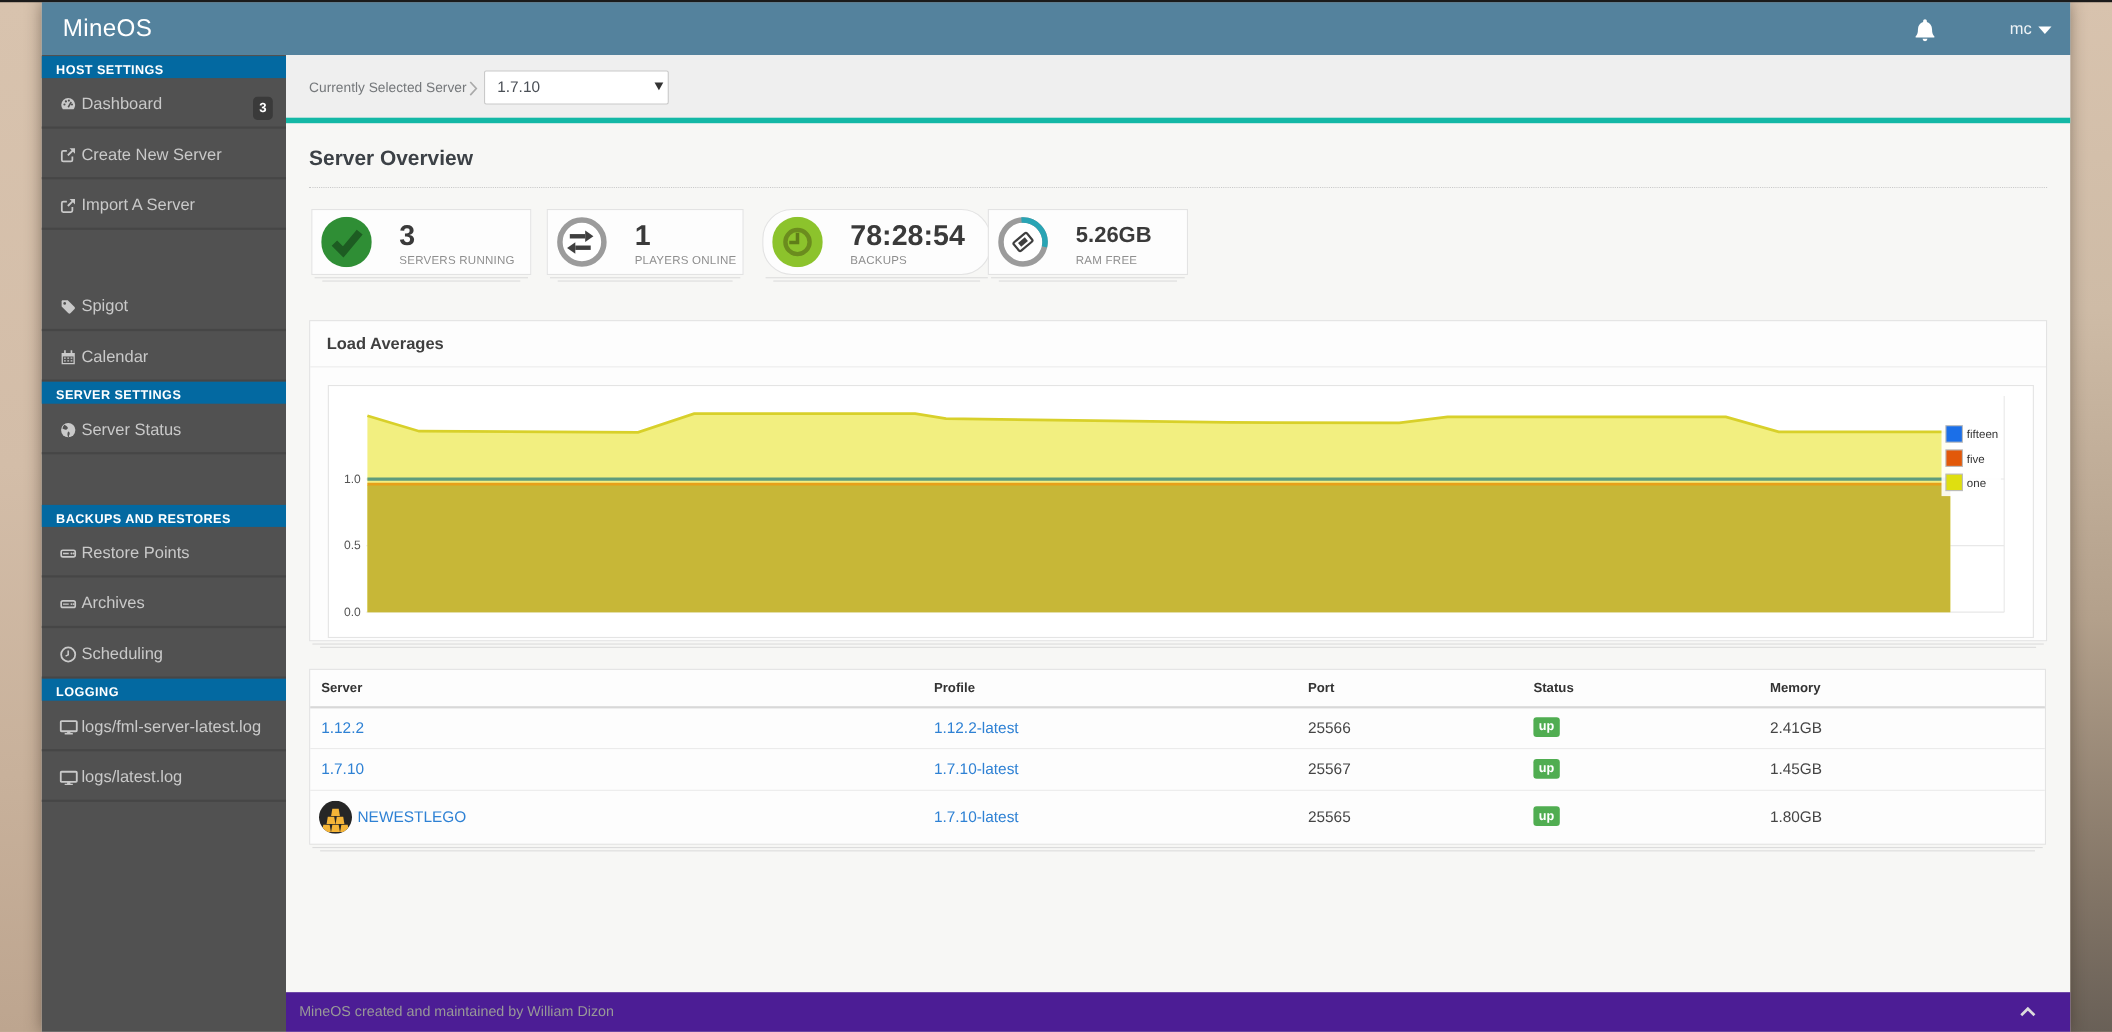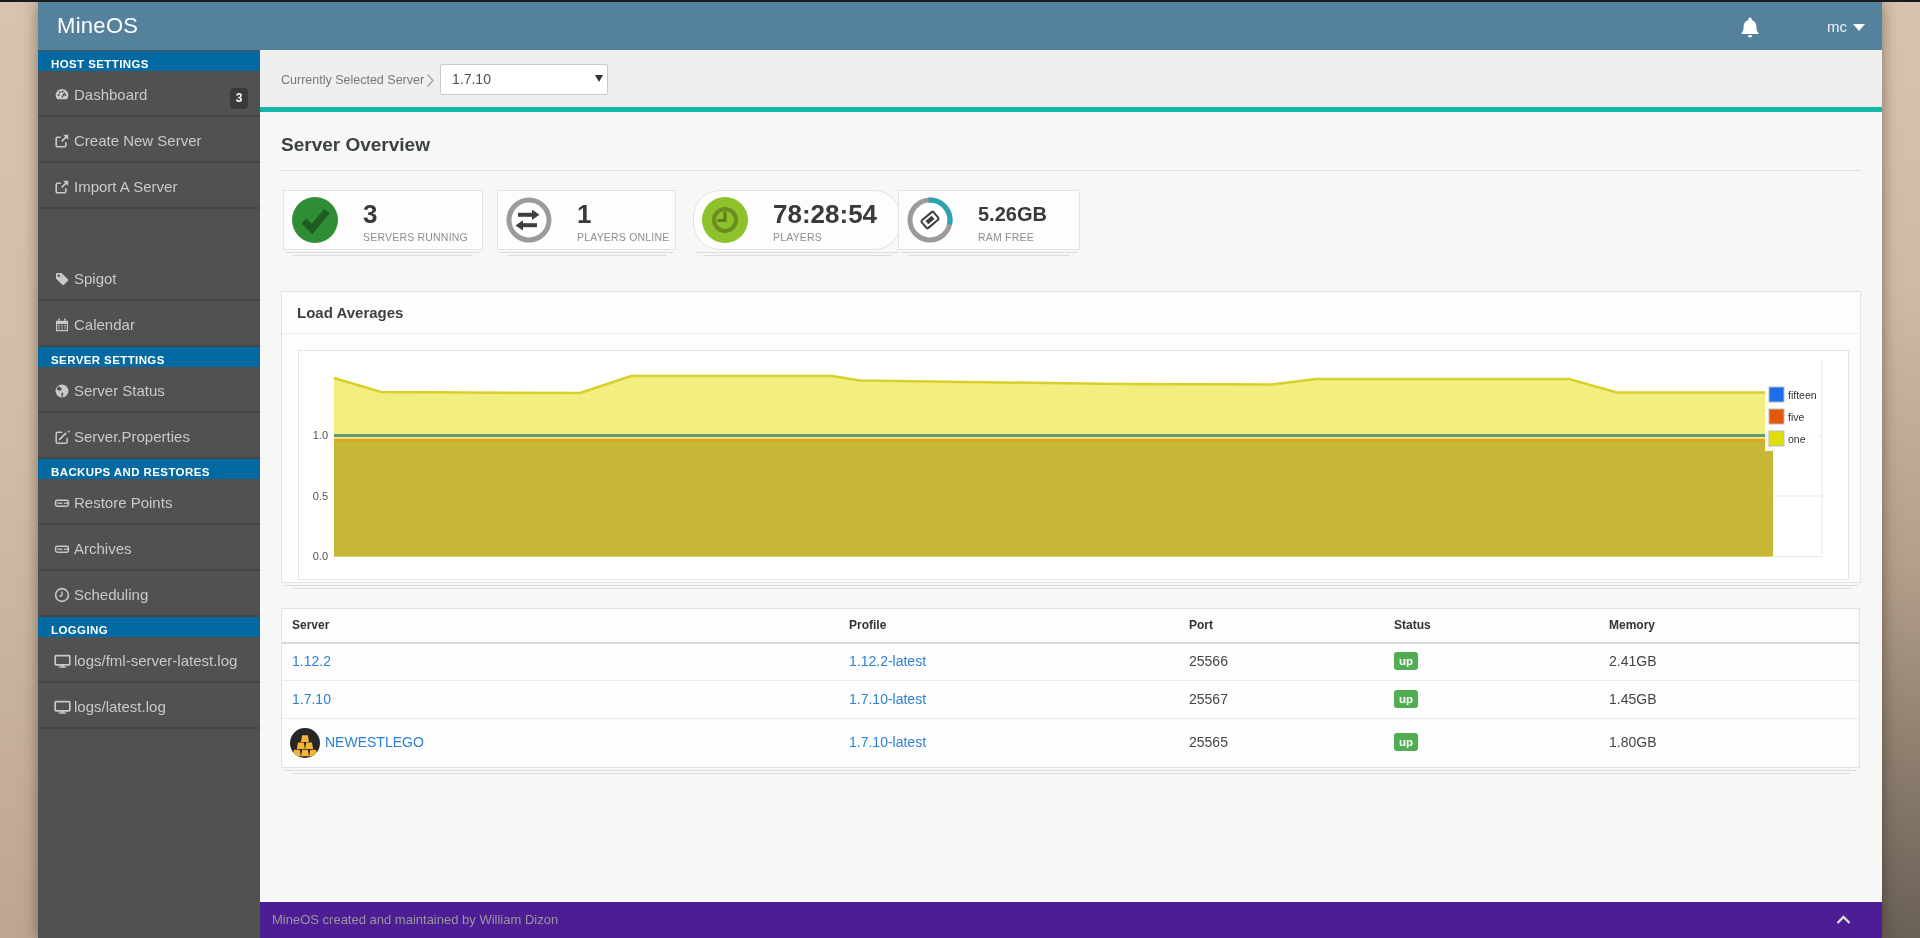--- a/index.html
+++ b/index.html
@@ -122,27 +122,20 @@
         <span class="t">Spigot</span>
       </div>
 <div class="shead" style="top:297px">SERVER SETTINGS</div>
 <div class="sitem" style="top:317px">
         <svg width="16" height="16" viewBox="0 0 16 16">
           <circle cx="8" cy="8" r="6.5" fill="#c9c9c9"></circle>
           <path fill="#515151" d="M4.5 3.2c1 .8 2.4 1.1 3 2.2.5 1-.3 2-1.3 2.2-1 .2-2.4-.2-3.4-1a6.5 6.5 0 0 1 1.7-3.4zM8.3 9.3c.8.4 1.2 1.3 1 2.2-.2.8-.9 1.5-.6 2.4l.3.5a6.5 6.5 0 0 1-1-.1c-.6-1-.8-2.3-.6-3.5.1-.7.4-1.3.9-1.5z"></path>
         </svg>
         <span class="t">Server Status</span>
       </div>
-<div class="sitem" style="top:363px">
-        <svg width="16" height="16" viewBox="0 0 16 16">
-          <path fill="none" stroke="#c9c9c9" stroke-width="1.5" d="M13.2 8.9v4a1.3 1.3 0 0 1-1.3 1.3H3.5a1.3 1.3 0 0 1-1.3-1.3V4.5a1.3 1.3 0 0 1 1.3-1.3h4.9"></path>
-          <path fill="#c9c9c9" d="M6.2 10.9l-1.5.4.4-1.5 6.5-6.5 1.2 1.2zM13.5 2.6l1.2 1.2.8-.8a.8.8 0 0 0-1.2-1.2z"></path>
-        </svg>
-        <span class="t">Server.Properties</span>
-      </div>
 <div class="shead" style="top:409px">BACKUPS AND RESTORES</div>
 <div class="sitem" style="top:429px">
         <svg width="16" height="16" viewBox="0 0 16 16">
           <rect x="1.6" y="5.2" width="12.8" height="6" rx="1.6" fill="none" stroke="#c9c9c9" stroke-width="1.5"></rect>
           <circle cx="11" cy="8.2" r=".9" fill="#c9c9c9"></circle>
           <circle cx="13" cy="8.2" r=".9" fill="#c9c9c9"></circle>
           <path stroke="#c9c9c9" stroke-width="1.3" d="M3.3 8.2h5.2"></path>
         </svg>
         <span class="t">Restore Points</span>
       </div>
@@ -209,21 +202,21 @@
 <span class="cnum">1</span>
       <span class="clbl">PLAYERS ONLINE</span>
 </div>
 <div class="card" id="c3">
 <svg class="cic" width="46" height="46" viewBox="0 0 46 46">
         <circle cx="23" cy="23" r="23" fill="#8cc32c"></circle>
         <circle cx="23" cy="23" r="11" fill="none" stroke="#6b8c1e" stroke-width="4"></circle>
         <path d="M23 14.5 L23 23.5 L15.5 23.5" stroke="#5f7d19" stroke-width="3.2" fill="none"></path>
       </svg>
 <span class="cnum">78:28:54</span>
-      <span class="clbl">PLAYERS</span>
+      <span class="clbl">BACKUPS</span>
 </div>
 <div class="card" id="c4">
 <svg class="cic" width="46" height="46" viewBox="0 0 46 46">
         <circle cx="23" cy="23" r="20" fill="#fff" stroke="#9b9b9b" stroke-width="5"></circle>
         <path d="M21.6 3.1 A20 20 0 0 1 42.5 27.5" fill="none" stroke="#29a4b4" stroke-width="5"></path>
         <g transform="rotate(-40 23 23)">
           <rect x="15.2" y="18" width="15.6" height="10" rx="1.5" fill="none" stroke="#3f3f3f" stroke-width="2"></rect>
           <rect x="19" y="20.8" width="8" height="4.4" fill="#3f3f3f"></rect>
         </g>
       </svg>

